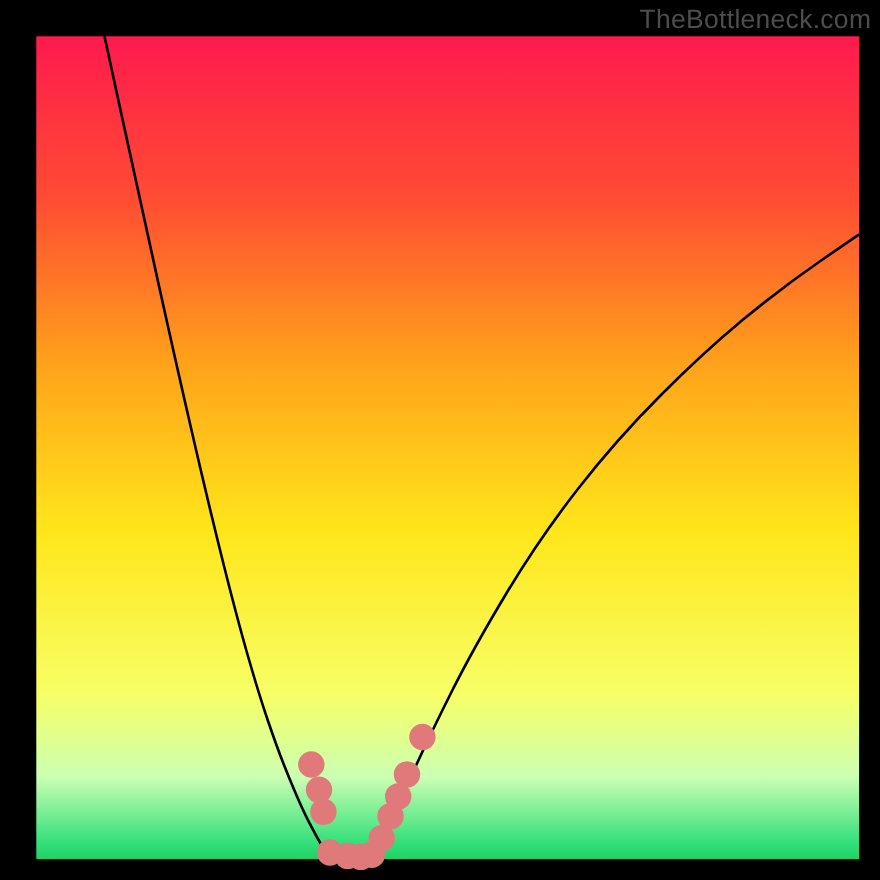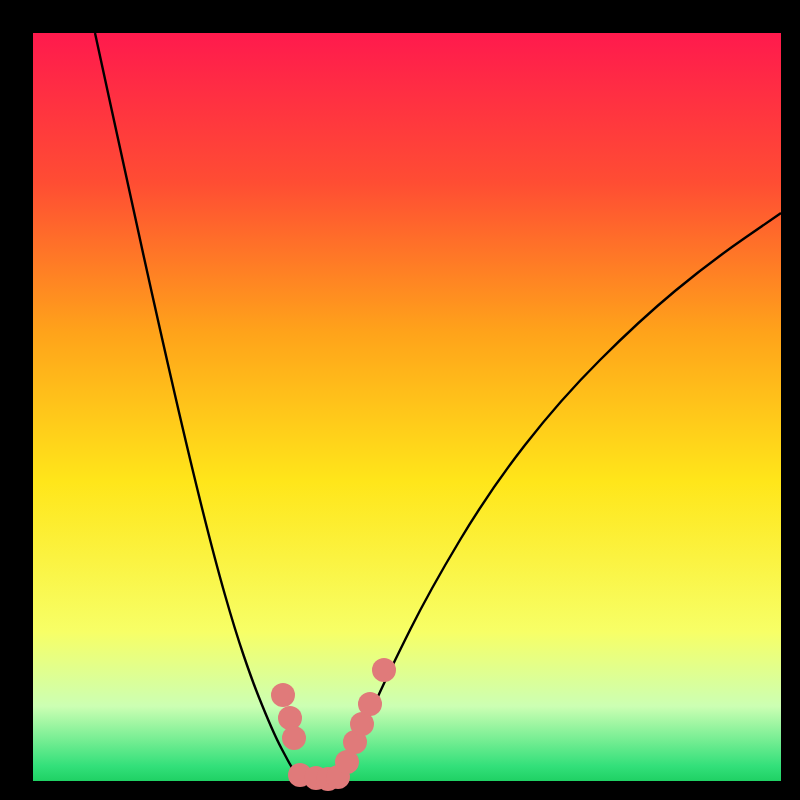--- a/index.html
+++ b/index.html
@@ -28,20 +28,21 @@
     z-index: 50;
   }
   svg {
     display: block;
   }
 </style>
 </head>
 <body>
 
 <div class="frame">
+  <div class="watermark">TheBottleneck.com</div>
   <svg id="chart-svg" width="800" height="800" viewBox="0 0 800 800">
     <defs>
       <linearGradient id="bg-grad" x1="0" y1="0" x2="0" y2="1">
           <stop offset="0%" stop-color="#ff1a4d"></stop>
           <stop offset="20%" stop-color="#ff4d33"></stop>
           <stop offset="40%" stop-color="#ffa31a"></stop>
           <stop offset="60%" stop-color="#ffe61a"></stop>
           <stop offset="80%" stop-color="#f7ff66"></stop>
           <stop offset="90%" stop-color="#ccffb3"></stop>
           <stop offset="98%" stop-color="#33e07a"></stop>

